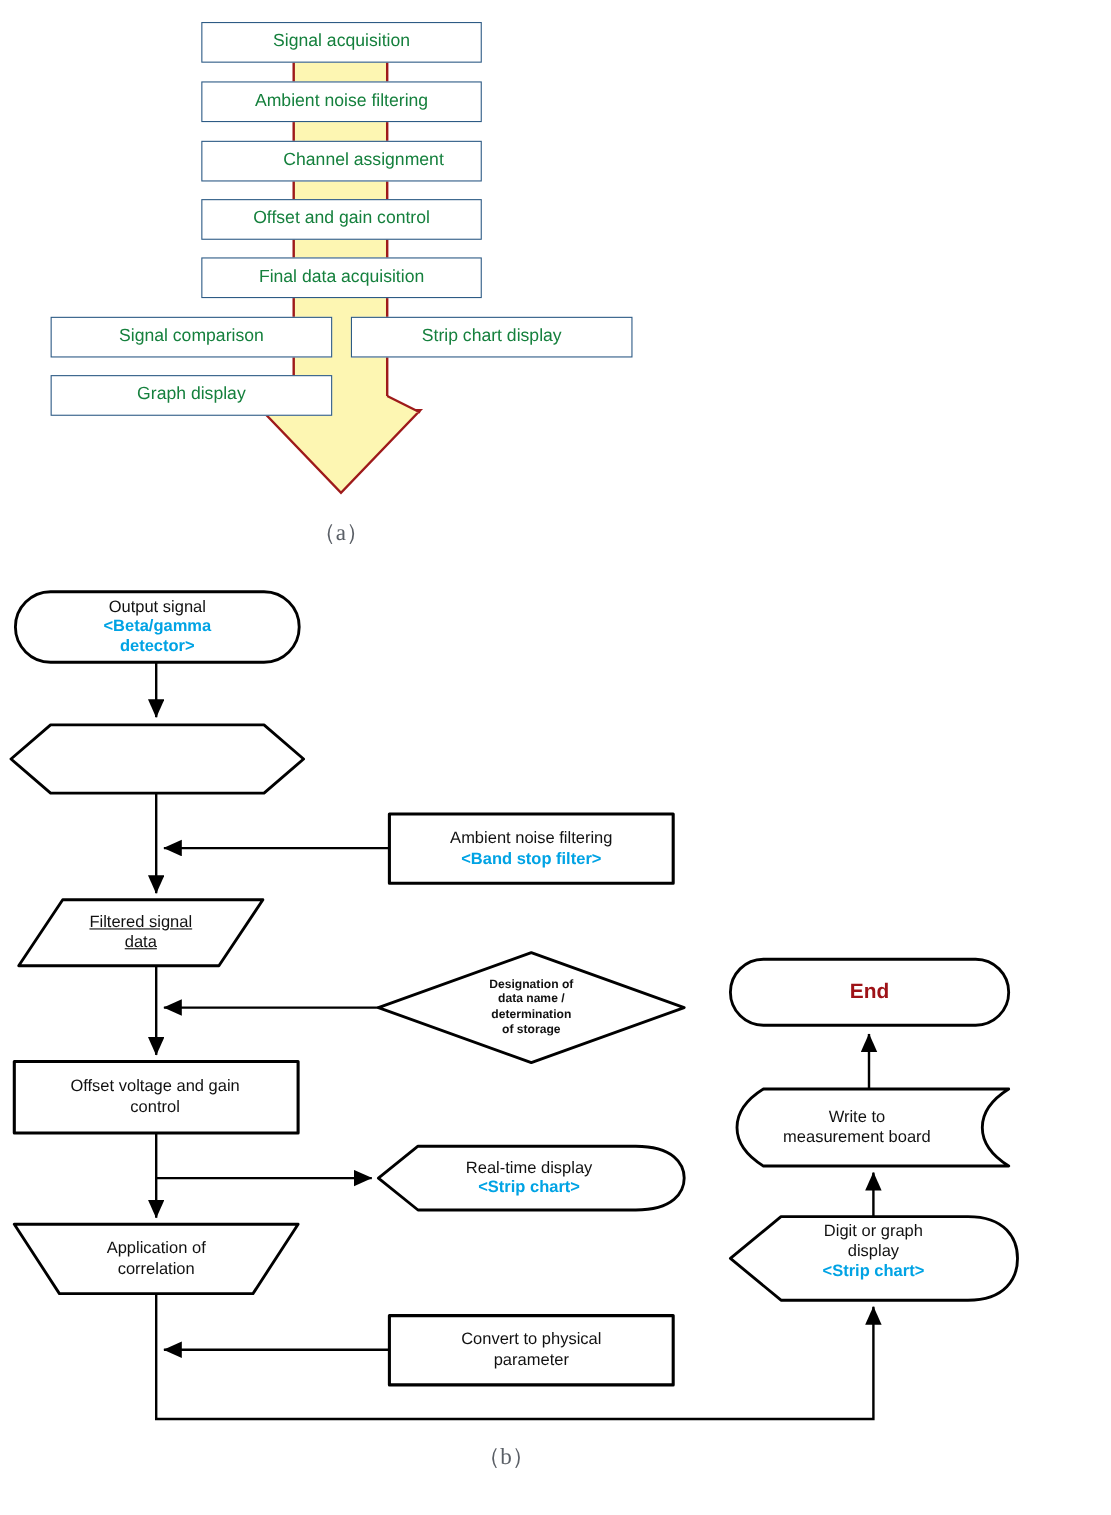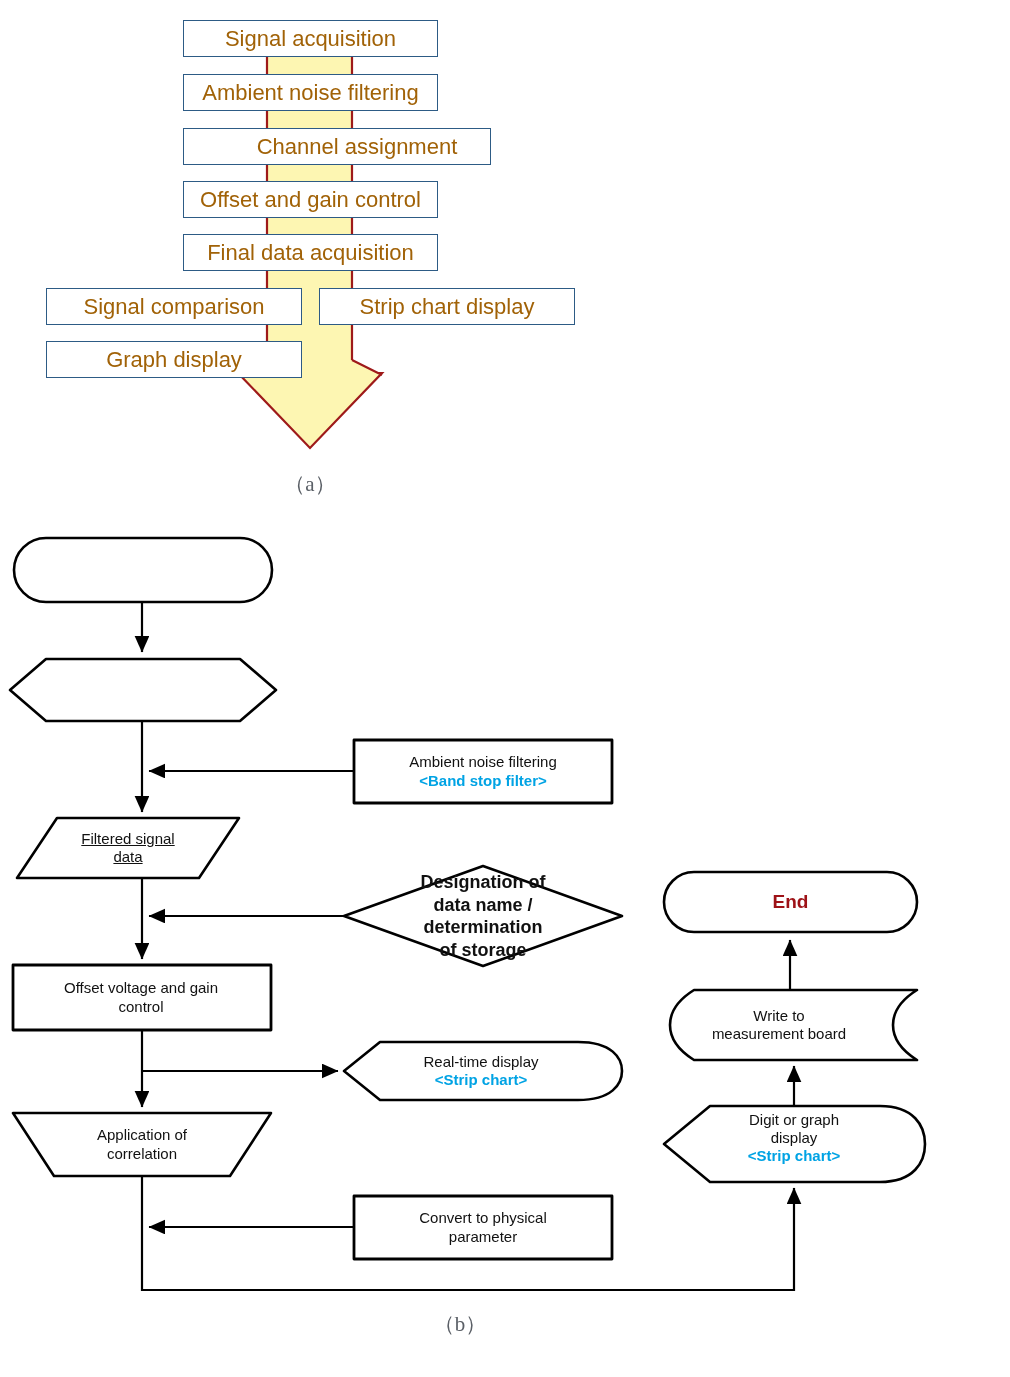--- a/index.html
+++ b/index.html
@@ -5,32 +5,32 @@
   html,body{margin:0;padding:0;background:#ffffff;}
   body{width:1010px;height:1377px;position:relative;
        font-family:"Liberation Sans","DejaVu Sans",sans-serif;
        -webkit-font-smoothing:antialiased;}
   .stage{position:absolute;left:0;top:0;width:1010px;height:1377px;overflow:hidden;}
   svg{position:absolute;left:0;top:0;width:1010px;height:1377px;overflow:visible;}
 
   
   .abox{position:absolute;box-sizing:border-box;background:#ffffff;
         border:1.6px solid #2d5b85;display:flex;align-items:center;
-        justify-content:center;text-align:center;color:#a16207;
-        font-size:22px;line-height:1.15;z-index:5;}
+        justify-content:center;text-align:center;color:#15803d;
+        font-size:16px;line-height:1.15;z-index:5;}
 
   
   .node{position:absolute;display:flex;flex-direction:column;
         align-items:center;justify-content:center;text-align:center;
         color:#111111;font-size:15px;line-height:1.22;z-index:6;
         pointer-events:none;}
   .node .l1{white-space:nowrap;}
   .node .l2{white-space:nowrap;}
   .cy{color:#00a3e4;font-weight:bold;}
-  .bold-small{font-weight:bold;font-size:18px;line-height:1.25;}
+  .bold-small{font-weight:bold;font-size:11px;line-height:1.25;}
   .endtxt{color:#9e1217;font-weight:bold;font-size:19px;}
 
   .caption{position:absolute;text-align:center;color:#5a5f66;
            font-size:21px;font-family:"Liberation Serif","DejaVu Serif",serif;
            z-index:7;}
 </style>
 </head>
 <body>
 
 <div class="stage">
@@ -44,21 +44,21 @@
       <path d="M267,360 L238,375 M352,360 L382,375" stroke="#9e1a1a" stroke-width="2.2" fill="none"></path>
     </g>
   </svg>
 
   <div class="abox" style="left:183px;top:20px;width:255px;height:37px;">
     <span>Signal acquisition</span>
   </div>
   <div class="abox" style="left:183px;top:74px;width:255px;height:37px;">
     <span>Ambient noise filtering</span>
   </div>
-  <div class="abox" style="left:183px;top:128px;width:308px;height:37px;padding-left:40px;">
+  <div class="abox" style="left:183px;top:128px;width:255px;height:37px;padding-left:40px;">
     <span>Channel assignment</span>
   </div>
   <div class="abox" style="left:183px;top:181px;width:255px;height:37px;">
     <span>Offset and gain control</span>
   </div>
   <div class="abox" style="left:183px;top:234px;width:255px;height:37px;">
     <span>Final data acquisition</span>
   </div>
   <div class="abox" style="left:46px;top:288px;width:256px;height:37px;">
     <span>Signal comparison</span>
@@ -124,20 +124,25 @@
       <line x1="354" y1="1227" x2="149" y2="1227" marker-end="url(#ah)"></line>
 
       <path d="M142,1176 L142,1290 L794,1290 L794,1188" marker-end="url(#ah)"></path>
 
       <line x1="794" y1="1106" x2="794" y2="1066" marker-end="url(#ah)"></line>
 
       <line x1="790" y1="990" x2="790" y2="940" marker-end="url(#ah)"></line>
     </g>
   </svg>
 
+  <div class="node" style="left:14px;top:538px;width:258px;height:64px;">
+    <span class="l1">Output signal</span>
+    <span class="l2 cy">&lt;Beta/gamma</span>
+    <span class="l2 cy">detector&gt;</span>
+  </div>
 
 
   <div class="node" style="left:354px;top:740px;width:258px;height:63px;">
     <span class="l1">Ambient noise filtering</span>
     <span class="l2 cy">&lt;Band stop filter&gt;</span>
   </div>
 
   <div class="node" style="left:17px;top:818px;width:222px;height:60px;text-decoration:underline;">
     <span class="l1">Filtered signal</span>
     <span class="l2">data</span>

